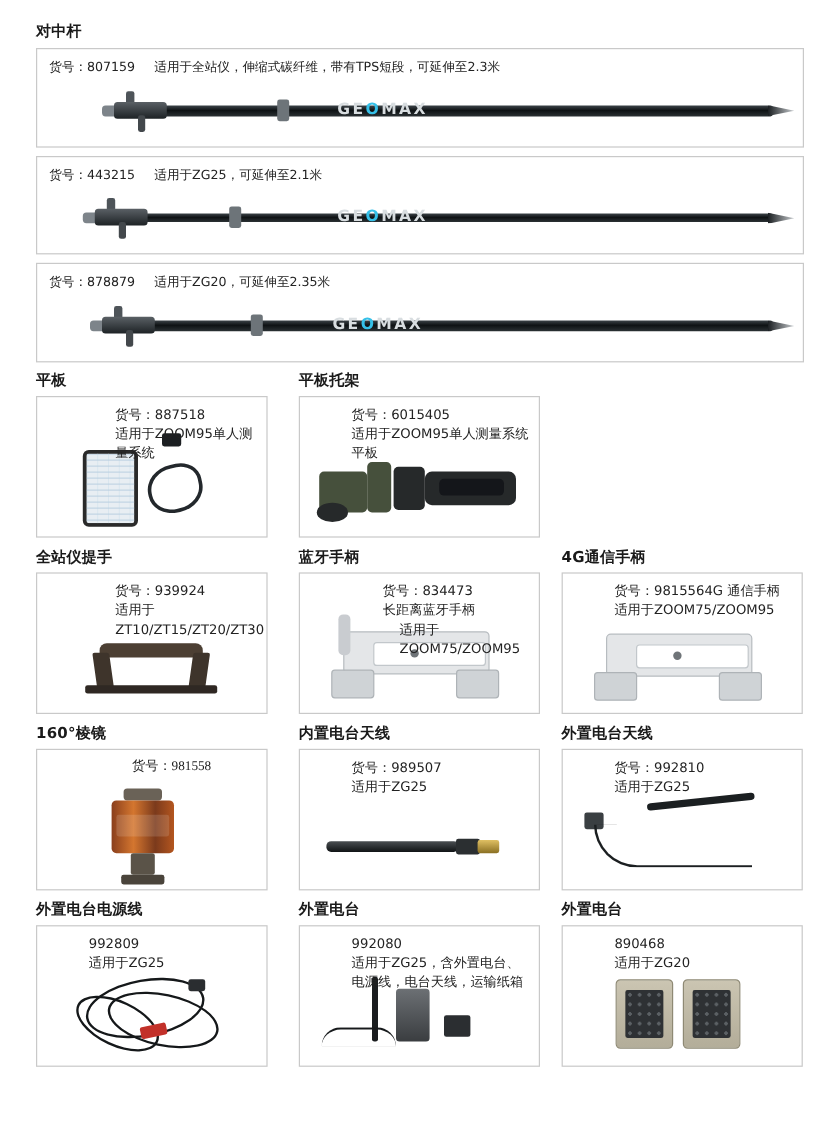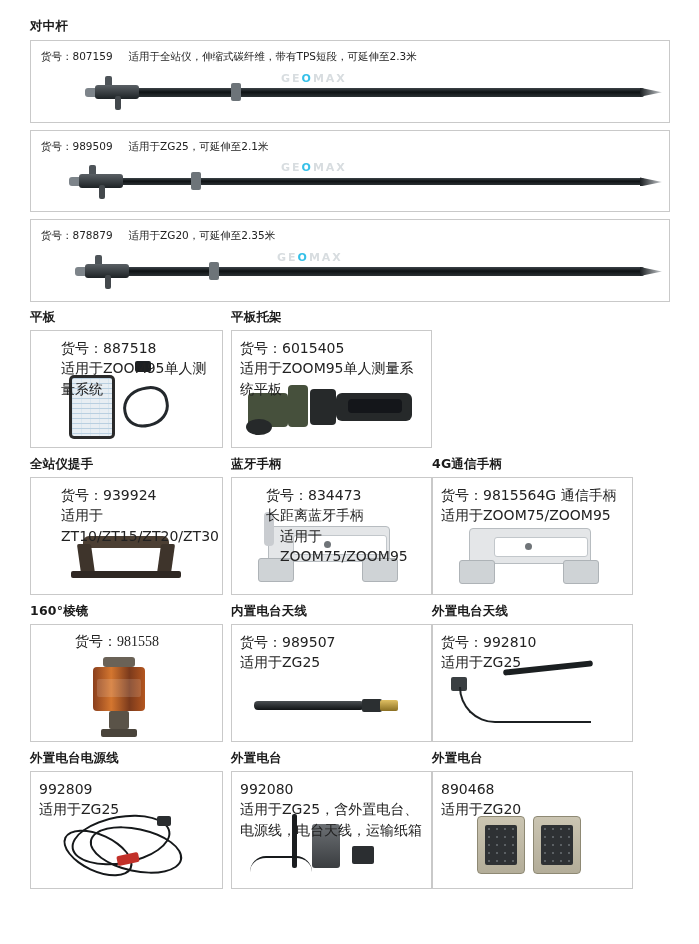--- a/index.html
+++ b/index.html
@@ -121,33 +121,34 @@
   .pole-clamp {
     position: absolute;
     top: 17px;
     width: 10px;
     height: 18px;
     background: #6d7479;
     border-radius: 2px;
   }
   .pole-brand {
     position: absolute;
-    top: 6px;
-    font-size: 11px;
+    top: 18px;
+    font-size: 13px;
     font-weight: bold;
     color: #d8dde0;
     letter-spacing: 2px;
     background: transparent;
   }
   .pole-brand .o {
     color: #36c0e8;
   }
   
   .grid-row {
     display: flex;
+    gap: 18px;
     margin-bottom: 8px;
   }
   .cell {
     width: 201px;
   }
   .cell .section-title {
     margin-bottom: 4px;
   }
   .card {
     border: 1px solid #c9c9c9;
@@ -156,25 +157,26 @@
     height: 118px;
     padding: 7px 8px 4px 8px;
     position: relative;
     background: #fff;
     overflow: hidden;
   }
   .card.wide {
     width: 201px;
   }
   .card .txt {
-    font-size: 14px;
+    font-size: 11px;
     line-height: 1.45;
     color: #222;
     position: relative;
     z-index: 3;
+    margin-left: 35px;
   }
   .card .txt.indent {
     padding-left: 22px;
   }
   .art {
     position: absolute;
     left: 0;
     right: 0;
     bottom: 0;
     top: 0;
@@ -541,21 +543,21 @@
           <div class="body"></div>
           <div class="stub2"></div>
       </div>
       <div class="pole-clamp" style="left:190px;"></div>
       <div class="pole-brand" style="left:240px;">GE<span class="o">O</span>MAX</div>
     </div>
   </div>
 
   <div class="pole-card">
     <div class="desc">
-      <span class="sku">货号：989509</span><span>适用于ZG25，可延伸至2.1米</span>
+      <span class="sku">货号：443215</span><span>适用于ZG25，可延伸至2.1米</span>
     </div>
     <div class="pole-art">
       <div class="pole-shaft thin" style="left:70px;"></div>
       <div class="pole-tip"></div>
       <div class="pole-head" style="left:28px;">
         <div class="knob"></div>
           <div class="stub"></div>
           <div class="body"></div>
           <div class="stub2"></div>
       </div>

